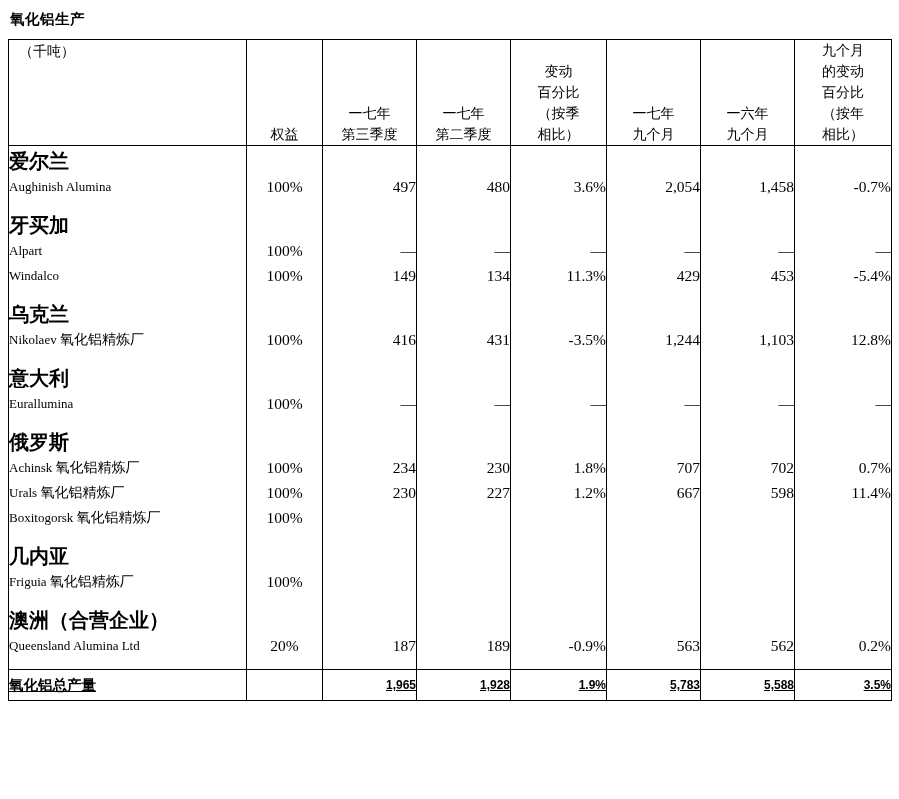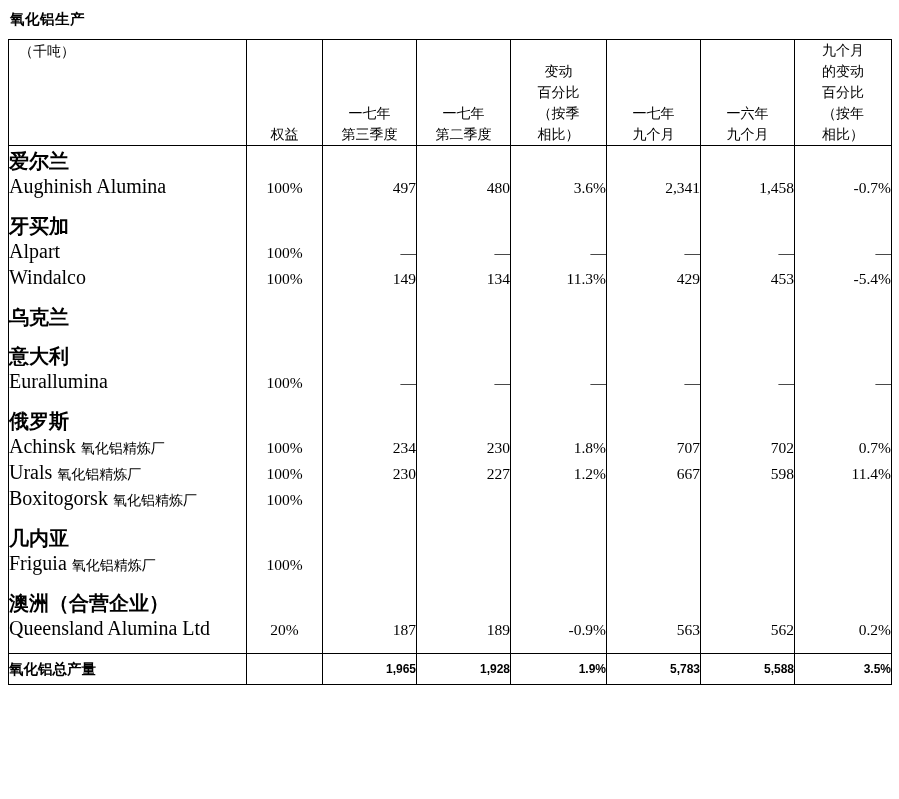--- a/index.html
+++ b/index.html
@@ -97,34 +97,35 @@
     line-height: 11px;
   }
   tr.totalrow td {
     height: 30px;
     line-height: 30px;
     font-family: "Liberation Sans", sans-serif;
     font-size: 14.5px;
     font-weight: bold;
     border-top: 1px solid #000;
     border-bottom: 1px solid #000;
+    text-decoration: underline;
   }
   tr.totalrow td.num, tr.totalrow td.num-wide {
     font-family: "Liberation Sans", sans-serif;
     font-weight: bold;
     font-size: 12px;
   }
   .cjk {
     font-family: "Liberation Sans", sans-serif;
     font-size: 14px;
     text-align: center;
   }
   .ltr {
     font-family: "Liberation Serif", serif;
-    font-size: 20px;
+    font-size: 13px;
   }
 </style>
 </head>
 <body>
 
 <div class="page">
 
   <div class="doc-title">氧化铝生产</div>
 
   <table class="prod">
@@ -181,21 +182,21 @@
           <td class="num"></td>
           <td class="num"></td>
           <td class="num-wide"></td>
         </tr>
         <tr class="datarow">
           <td class="namecol"><span class="ltr">Aughinish Alumina</span></td>
           <td class="equity">100%</td>
           <td class="num">497</td>
           <td class="num">480</td>
           <td class="num-wide">3.6%</td>
-          <td class="num">2,341</td>
+          <td class="num">2,054</td>
           <td class="num">1,458</td>
           <td class="num-wide">-0.7%</td>
         </tr>
         <tr class="spacerrow">
           <td class="namecol"></td>
           <td class="equity"></td>
           <td class="num"></td>
           <td class="num"></td>
           <td class="num-wide"></td>
           <td class="num"></td>
@@ -244,20 +245,30 @@
         </tr>
         <tr class="grouprow">
           <td class="namecol">乌克兰</td>
           <td class="equity"></td>
           <td class="num"></td>
           <td class="num"></td>
           <td class="num-wide"></td>
           <td class="num"></td>
           <td class="num"></td>
           <td class="num-wide"></td>
+        </tr>
+        <tr class="datarow">
+          <td class="namecol"><span class="ltr">Nikolaev </span><span class="cjk">氧化铝精炼厂</span></td>
+          <td class="equity">100%</td>
+          <td class="num">416</td>
+          <td class="num">431</td>
+          <td class="num-wide">-3.5%</td>
+          <td class="num">1,244</td>
+          <td class="num">1,103</td>
+          <td class="num-wide">12.8%</td>
         </tr>
         <tr class="spacerrow">
           <td class="namecol"></td>
           <td class="equity"></td>
           <td class="num"></td>
           <td class="num"></td>
           <td class="num-wide"></td>
           <td class="num"></td>
           <td class="num"></td>
           <td class="num-wide"></td>

